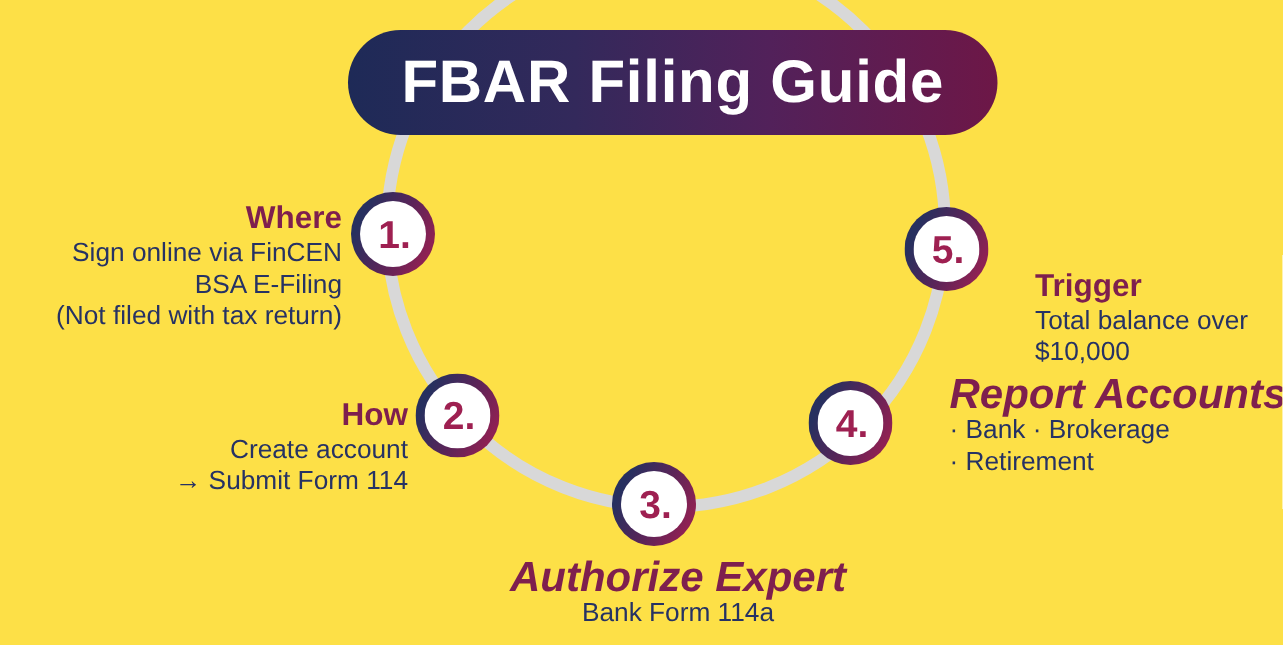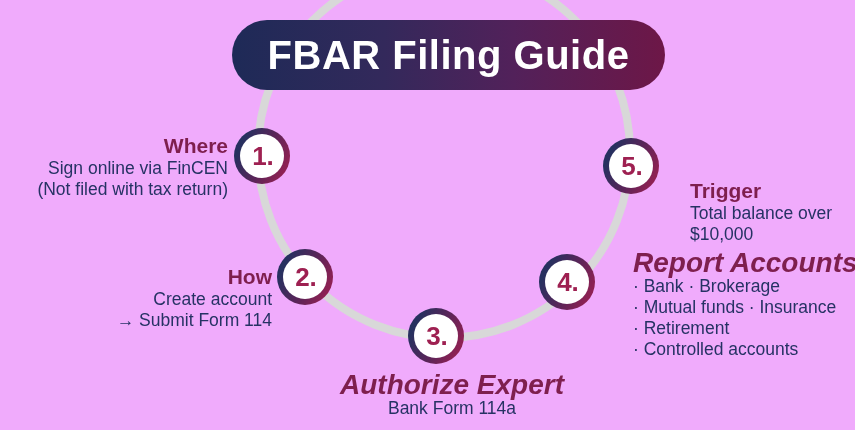--- a/index.html
+++ b/index.html
@@ -5,21 +5,21 @@
   html, body {
     margin: 0;
     padding: 0;
     background: #ffffff;
     font-family: "Liberation Sans", "DejaVu Sans", sans-serif;
   }
   .canvas {
     position: relative;
     width: 855px;
     height: 430px;
-    background: #f0abfc;
+    background: #fde047;
     overflow: hidden;
   }
   
   .arc-svg {
     position: absolute;
     left: 0; top: 0;
     width: 855px; height: 430px;
     z-index: 1;
   }
   
@@ -130,40 +130,39 @@
   <div id="m4" class="marker">
     <span class="marker-num">4.</span>
   </div>
   <div id="m5" class="marker">
     <span class="marker-num">5.</span>
   </div>
 
   <div id="blk1" class="block align-right">
     <div class="heading">Where</div>
     <div class="line">Sign online via FinCEN</div>
+    <div class="line">BSA E-Filing</div>
     <div class="line">(Not filed with tax return)</div>
   </div>
 
   <div id="blk2" class="block align-right">
     <div class="heading">How</div>
     <div class="line">Create account</div>
     <div class="line">→ Submit Form 114</div>
   </div>
 
   <div id="blk3" class="block align-center">
     <div class="heading lg">Authorize Expert</div>
     <div class="line">Bank Form 114a</div>
   </div>
 
   <div id="blk4" class="block align-left">
     <div class="heading lg">Report Accounts</div>
     <div class="line">· Bank · Brokerage</div>
-    <div class="line">· Mutual funds · Insurance</div>
     <div class="line">· Retirement</div>
-    <div class="line">· Controlled accounts</div>
   </div>
 
   <div id="blk5" class="block align-left">
     <div class="heading">Trigger</div>
     <div class="line">Total balance over</div>
     <div class="line">$10,000</div>
   </div>
 
 </div>
 

